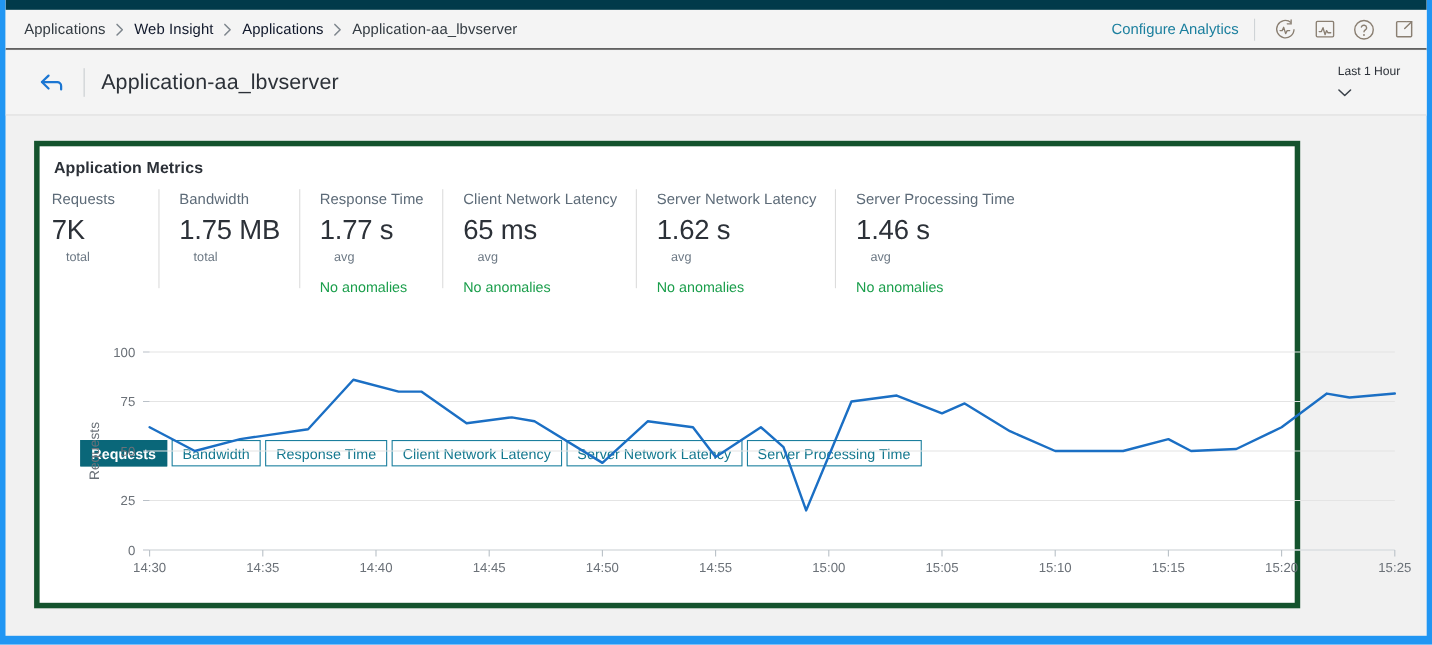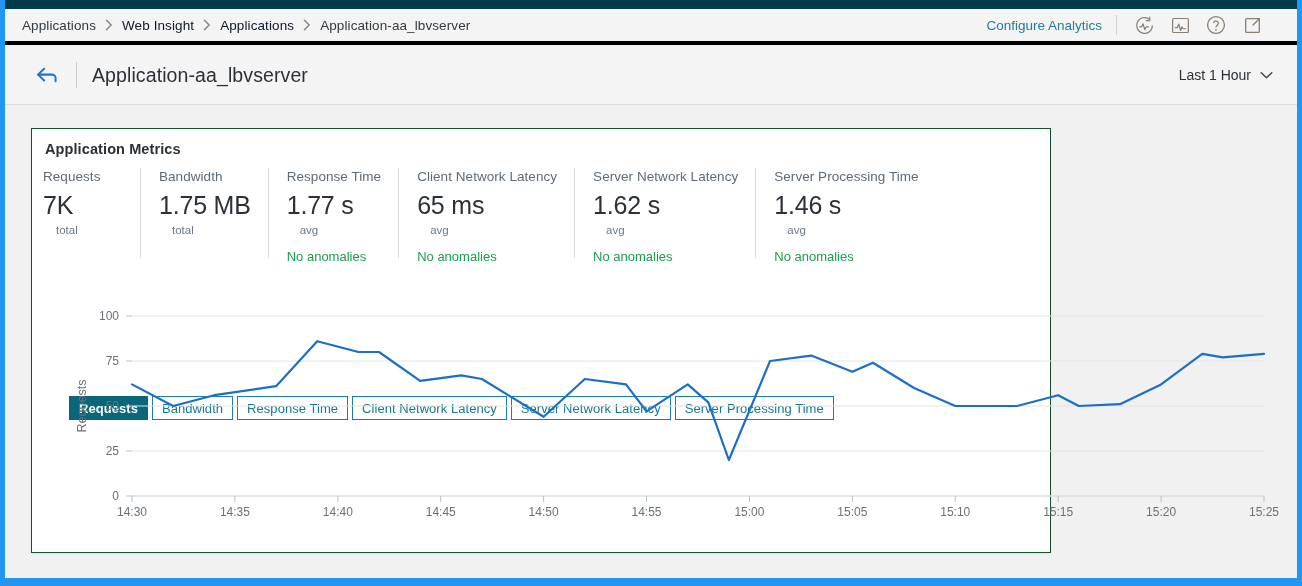--- a/index.html
+++ b/index.html
@@ -24,40 +24,40 @@
     position: absolute; left: 0; top: 0;
     width: 1292px; height: 9px;
     background: #013a4a;
   }
 
   
   #crumbbar {
     position: absolute; left: 0; top: 9px;
     width: 1292px; height: 36px;
     background: #f4f4f4;
-    border-bottom: 4px solid #000000;
+    border-bottom: 1px solid #000000;
     display: flex; align-items: center;
   }
   #crumbs { display: flex; align-items: center; padding-left: 17px; }
   .crumb {
     font-size: 13.5px;
     color: #0f172a;
     white-space: nowrap;
     letter-spacing: .1px;
   }
   .crumb.plain { color: #333b42; }
   .crumb-sep {
     color: #8d949a; font-size: 13px;
     margin: 0 9px; font-weight: 400;
   }
   .crumb-sep svg { display: block; }
 
   #crumb-right {
     margin-left: auto; display: flex; align-items: center;
-    padding-right: 24px; gap: 0px;
+    padding-right: 0; gap: 0px;
   }
   #cfg-analytics {
     font-size: 13.5px; color: #1b7f9e; margin-right: 14px;
     white-space: nowrap;
   }
   .vdiv { width: 1px; height: 20px; background: #cfd3d6; margin-right: 12px; }
   .hicon {
     width: 30px; height: 30px;
     display: flex; align-items: center; justify-content: center;
     margin-right: 6px;
@@ -77,32 +77,33 @@
     display: flex; align-items: center; justify-content: center;
   }
   #titlediv { width: 1px; height: 26px; background: #c9cdd0; margin-left: 14px; }
   #pagetitle {
     margin-left: 15px;
     font-size: 19.5px; color: #2c3138; letter-spacing: .1px;
     white-space: nowrap;
   }
   #timerange {
     margin-left: auto; margin-right: 24px;
-    font-size: 14px; color: #2c3138;
+    font-size: 11px; color: #2c3138;
     display: flex; align-items: flex-start; gap: 9px;
     white-space: nowrap;
+    flex-direction: column;
   }
 
   
   #card {
     position: absolute;
     left: 26px; top: 128px;
-    width: 1020px; height: 425px;
+    width: 1151px; height: 425px;
     background: #ffffff;
-    border: 1px solid #14532d;
+    border: 5px solid #14532d;
     box-shadow: 0 1px 2px rgba(0,0,0,.06);
   }
   #cardtitle {
     position: absolute; left: 13px; top: 12px;
     font-size: 14.5px; font-weight: bold; color: #2c3138;
     letter-spacing: .1px;
   }
 
   
   #metrics {

